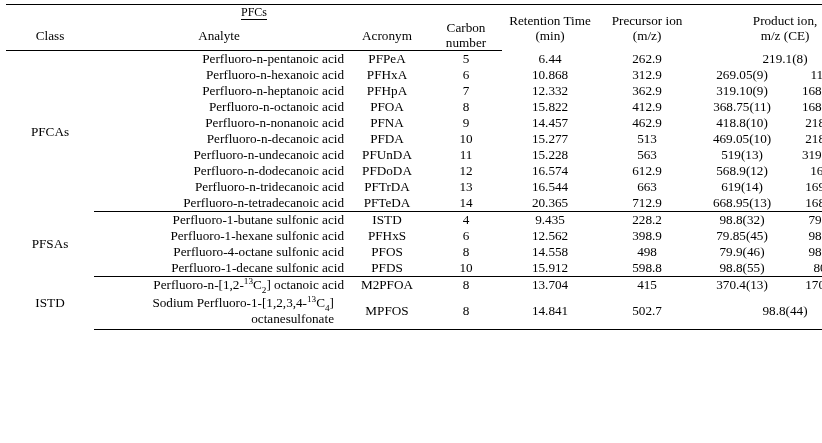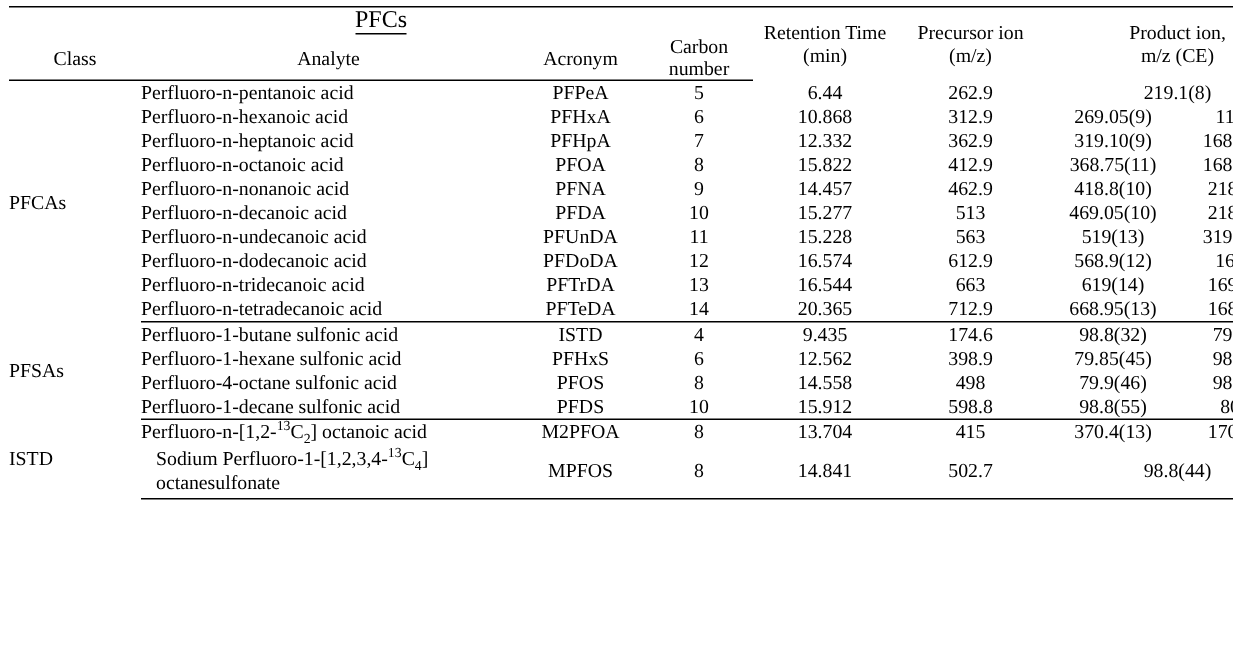--- a/index.html
+++ b/index.html
@@ -34,41 +34,41 @@
   }
 
   
   .rule-top td { border-top: 1.4px solid #000; }
   .rule-bottom td { border-bottom: 1.4px solid #000; }
   .thin-bottom td { border-bottom: 0.9px solid #000; }
 
   .hdr-group {
     text-align: center;
     padding: 3px 0 3px 0;
-    font-size: 16px;
+    font-size: 12px;
   }
   .hdr-under {
     border-bottom: 0.9px solid #000;
   }
   .hdr-cell {
     text-align: center;
     font-size: 13.2px;
     line-height: 1.15;
     padding: 3px 2px 5px 2px;
   }
   .hdr-cell .l2 { display: block; }
 
   .grp {
-    text-align: left;
+    text-align: center;
     padding-left: 10px;
     font-size: 13.2px;
     white-space: nowrap;
   }
   .analyte {
-    text-align: left;
+    text-align: right;
     padding: 2.6px 4px;
     font-size: 13.2px;
     white-space: nowrap;
   }
   .analyte.two-line {
     white-space: normal;
     line-height: 1.18;
     padding: 2px 10px;
   }
   .c {
@@ -224,21 +224,21 @@
           <td class="c">712.9</td>
           <td class="c">668.95(13)</td>
           <td class="c">168.9(35)</td>
         </tr>
         <tr>
           <td class="grp" rowspan="4">PFSAs</td>
           <td class="analyte">Perfluoro-1-butane sulfonic  acid</td>
           <td class="c">ISTD</td>
           <td class="c">4</td>
           <td class="c">9.435</td>
-          <td class="c">174.6</td>
+          <td class="c">228.2</td>
           <td class="c">98.8(32)</td>
           <td class="c">79.8(27)</td>
         </tr>
         <tr>
           <td class="analyte">Perfluoro-1-hexane sulfonic  acid</td>
           <td class="c">PFHxS</td>
           <td class="c">6</td>
           <td class="c">12.562</td>
           <td class="c">398.9</td>
           <td class="c">79.85(45)</td>

